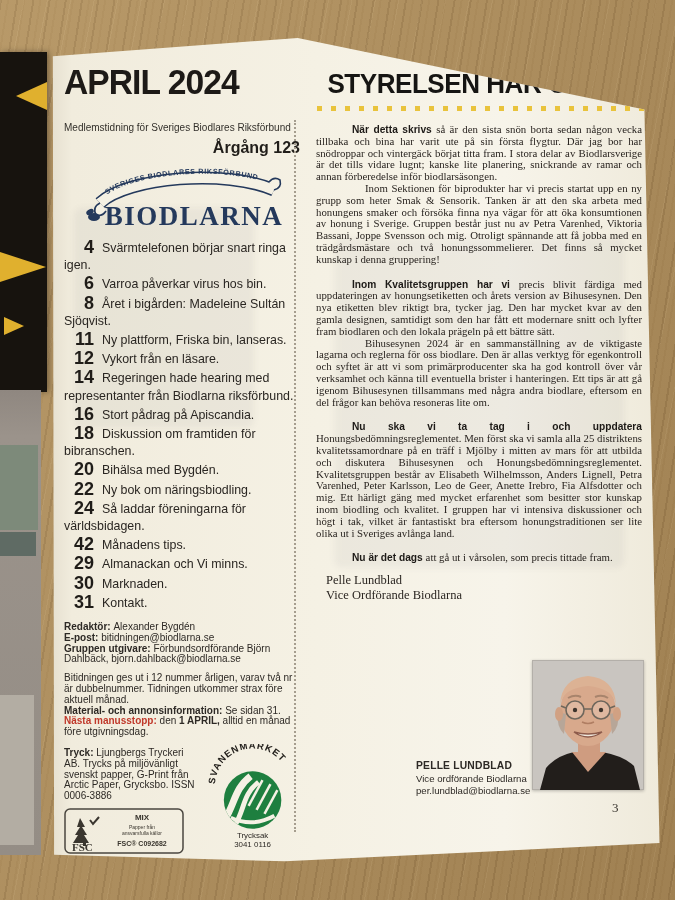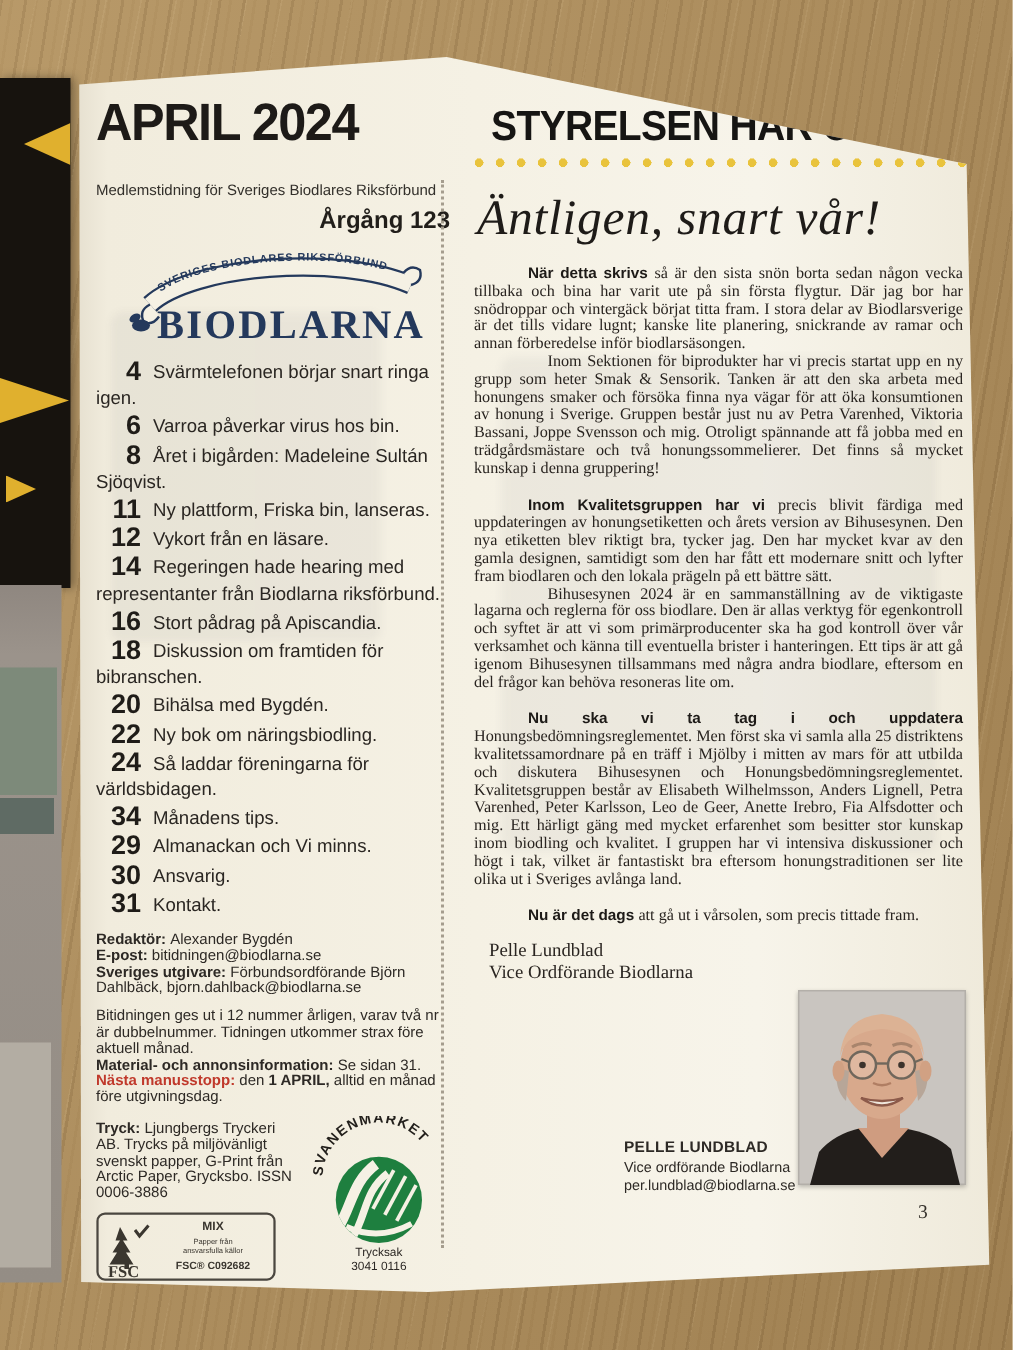--- a/index.html
+++ b/index.html
@@ -162,44 +162,44 @@
 
           <div class="toc-item">
             <span class="toc-num">22</span><span>Ny bok om näringsbiodling.</span>
           </div>
 
           <div class="toc-item">
             <span class="toc-num">24</span><span>Så laddar föreningarna för världsbidagen.</span>
           </div>
 
           <div class="toc-item">
-            <span class="toc-num">34</span><span>Månadens tips.</span>
+            <span class="toc-num">42</span><span>Månadens tips.</span>
           </div>
 
           <div class="toc-item">
             <span class="toc-num">29</span><span>Almanackan och Vi minns.</span>
           </div>
 
           <div class="toc-item">
-            <span class="toc-num">30</span><span>Ansvarig.</span>
+            <span class="toc-num">30</span><span>Marknaden.</span>
           </div>
 
           <div class="toc-item">
             <span class="toc-num">31</span><span>Kontakt.</span>
           </div>
         </div>
 
       <div class="masthead">
         <div>
 
             <div class="mast-line"><b>Redaktör: </b><span>Alexander Bygdén</span></div>
 
             <div class="mast-line"><b>E-post: </b><span>bitidningen@biodlarna.se</span></div>
 
-            <div class="mast-line"><b>Sveriges utgivare: </b><span>Förbundsordförande Björn Dahlbäck, bjorn.dahlback@biodlarna.se</span></div>
+            <div class="mast-line"><b>Gruppen utgivare: </b><span>Förbundsordförande Björn Dahlbäck, bjorn.dahlback@biodlarna.se</span></div>
           </div>
         <div class="mast-note">Bitidningen ges ut i 12 nummer årligen, varav två nr är dubbelnummer. Tidningen utkommer strax före aktuell månad.</div>
         <div><b>Material- och annonsinformation: </b><span>Se sidan 31.</span></div>
         <div><span class="red">Nästa manusstopp: </span><span>den </span><b>1 APRIL,</b><span> alltid en månad före utgivningsdag.</span></div>
       </div>
 
       <div class="print-row">
         <div class="print-left">
           <div><b>Tryck: </b><span>Ljungbergs Tryckeri AB. Trycks på miljövänligt svenskt papper, G-Print från Arctic Paper, Grycksbo. ISSN 0006-3886</span></div>
           <svg class="fsc-box" width="120" height="46" viewBox="0 0 120 46">
@@ -240,21 +240,20 @@
 
       <div class="readmore">Läs mer på: www.biodlarna.se</div>
       <div class="issue-footer">Bitidningen 4 | 2024</div>
     </div>
 
     <div class="divider"></div>
 
     <div class="col-right">
       <div class="kicker">STYRELSEN HAR ORDET</div>
       <div class="dots"></div>
-      <h2 class="headline">Äntligen, snart vår!</h2>
       <div class="paras">
 
           <p><b>När detta skrivs </b><span>så är den sista snön borta sedan någon vecka tillbaka och bina har varit ute på sin första flygtur. Där jag bor har snödroppar och vintergäck börjat titta fram. I stora delar av Biodlarsverige är det tills vidare lugnt; kanske lite planering, snickrande av ramar och annan förberedelse inför biodlarsäsongen.</span></p>
 
           <p class="indent"><b></b><span>Inom Sektionen för biprodukter har vi precis startat upp en ny grupp som heter Smak &amp; Sensorik. Tanken är att den ska arbeta med honungens smaker och försöka finna nya vägar för att öka konsumtionen av honung i Sverige. Gruppen består just nu av Petra Varenhed, Viktoria Bassani, Joppe Svensson och mig. Otroligt spännande att få jobba med en trädgårdsmästare och två honungssommelierer. Det finns så mycket kunskap i denna gruppering!</span></p>
 
           <p class="gap"><b>Inom Kvalitetsgruppen har vi </b><span>precis blivit färdiga med uppdateringen av honungsetiketten och årets version av Bihusesynen. Den nya etiketten blev riktigt bra, tycker jag. Den har mycket kvar av den gamla designen, samtidigt som den har fått ett modernare snitt och lyfter fram biodlaren och den lokala prägeln på ett bättre sätt.</span></p>
 
           <p class="indent"><b></b><span>Bihusesynen 2024 är en sammanställning av de viktigaste lagarna och reglerna för oss biodlare. Den är allas verktyg för egenkontroll och syftet är att vi som primärproducenter ska ha god kontroll över vår verksamhet och känna till eventuella brister i hanteringen. Ett tips är att gå igenom Bihusesynen tillsammans med några andra biodlare, eftersom en del frågor kan behöva resoneras lite om.</span></p>
 

